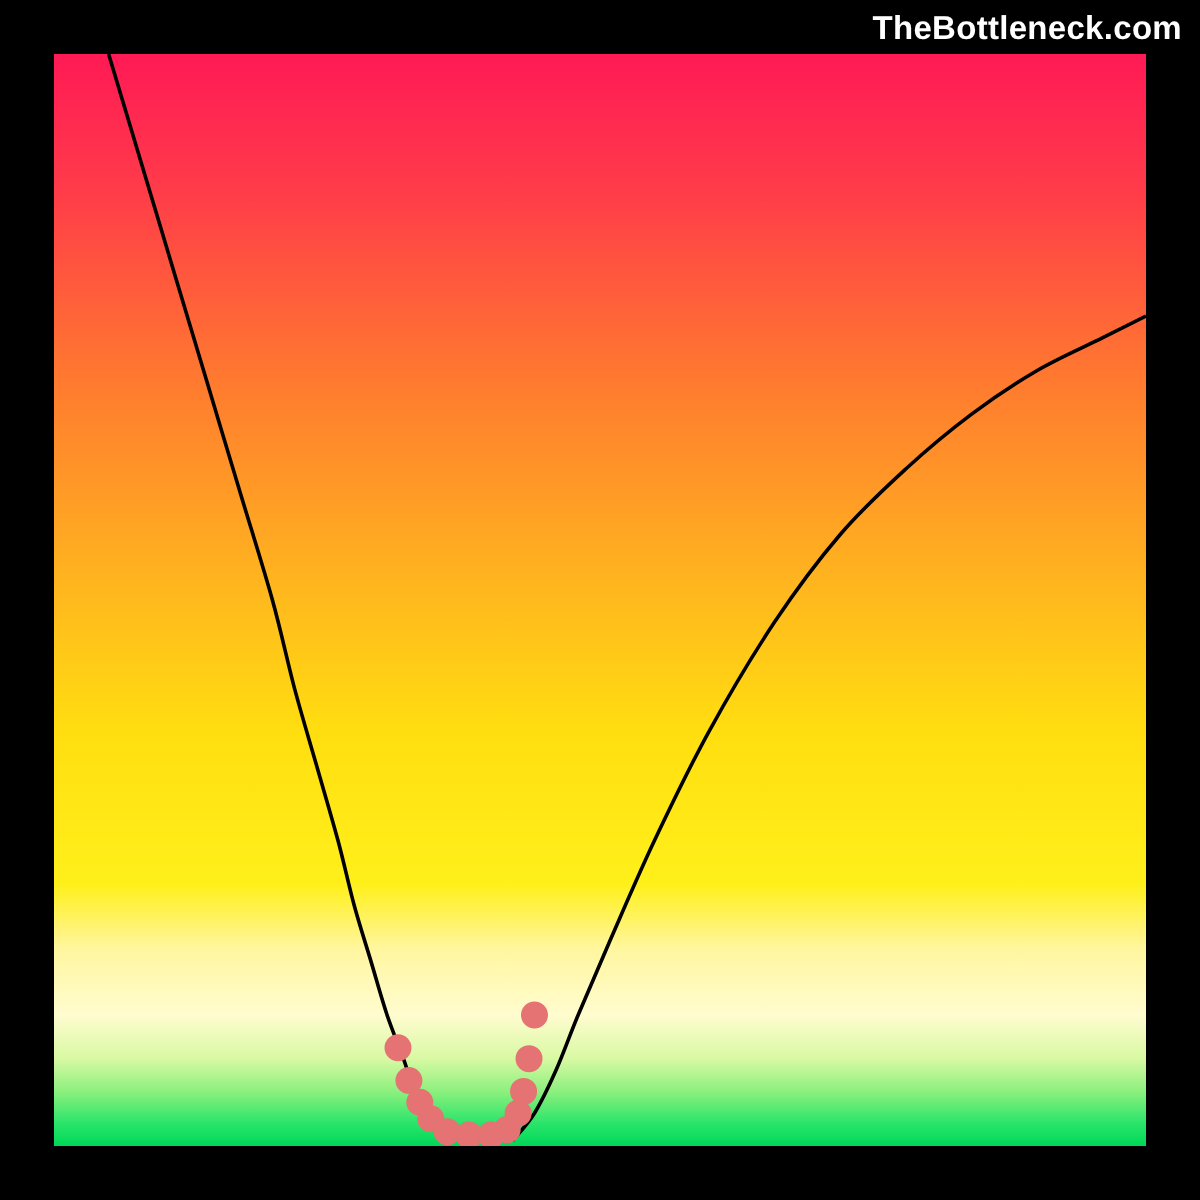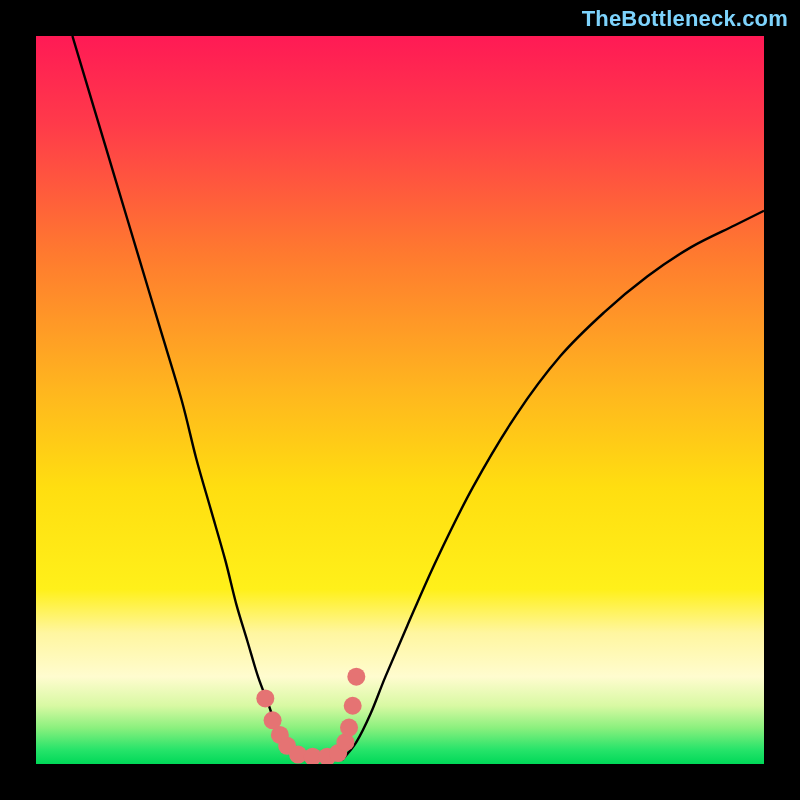--- a/index.html
+++ b/index.html
@@ -37,21 +37,21 @@
     height: 728px;
     overflow: visible;
   }
   .watermark {
     position: absolute;
     top: 6px;
     right: 12px;
     font-family: Arial, Helvetica, sans-serif;
     font-size: 22px;
     font-weight: 600;
-    color: #7dd3fc;
+    color: #ffffff;
     letter-spacing: 0.2px;
   }
 </style>
 </head>
 <body>
 
 <div class="frame">
 
   <div class="plot-area">
 

